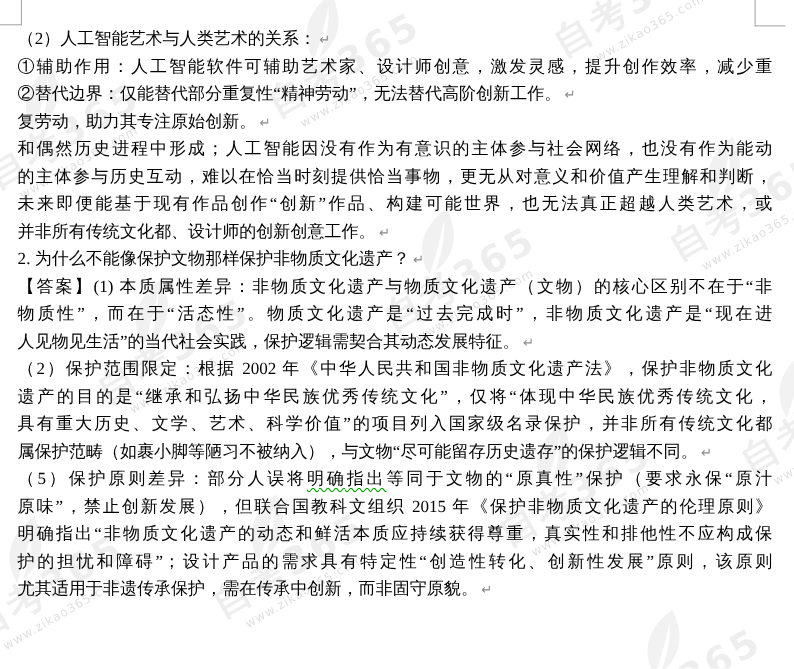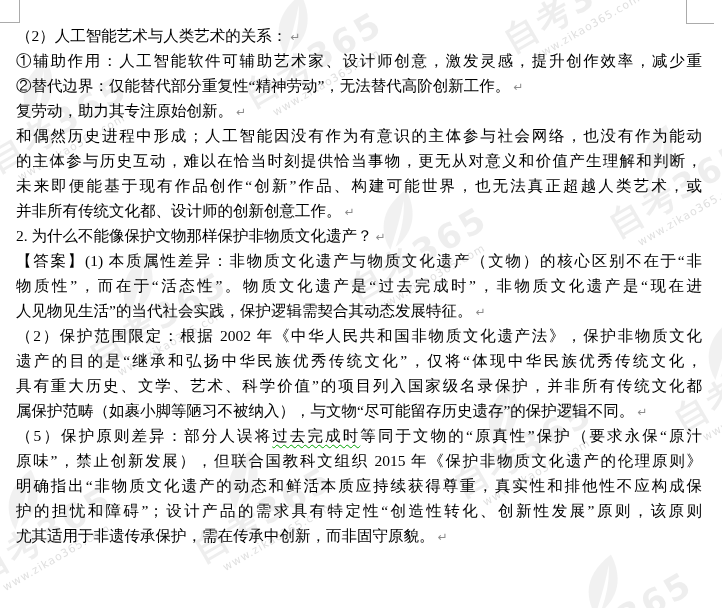--- a/index.html
+++ b/index.html
@@ -140,19 +140,19 @@
       <div class="line"><span>未来即便能基于现有作品创作“创新”作品、构建可能世界，也无法真正超越人类艺术，或</span></div>
       <div class="line end"><span>并非所有传统文化都、设计师的创新创意工作。</span><span class="pm">↵</span></div>
       <div class="line end"><span>2. 为什么不能像保护文物那样保护非物质文化遗产？</span><span class="pm">↵</span></div>
       <div class="line"><span>【答案】(1) 本质属性差异：非物质文化遗产与物质文化遗产（文物）的核心区别不在于“非</span></div>
       <div class="line"><span>物质性”，而在于“活态性”。物质文化遗产是“过去完成时”，非物质文化遗产是“现在进</span></div>
       <div class="line end"><span>人见物见生活”的当代社会实践，保护逻辑需契合其动态发展特征。</span><span class="pm">↵</span></div>
       <div class="line"><span>（2）保护范围限定：根据 2002 年《中华人民共和国非物质文化遗产法》，保护非物质文化</span></div>
       <div class="line"><span>遗产的目的是“继承和弘扬中华民族优秀传统文化”，仅将“体现中华民族优秀传统文化，</span></div>
       <div class="line"><span>具有重大历史、文学、艺术、科学价值”的项目列入国家级名录保护，并非所有传统文化都</span></div>
       <div class="line end"><span>属保护范畴（如裹小脚等陋习不被纳入），与文物“尽可能留存历史遗存”的保护逻辑不同。</span><span class="pm">↵</span></div>
-      <div class="line"><span>（5）保护原则差异：部分人误将</span><span class="spell">过去完成时</span><span>等同于文物的“原真性”保护（要求永保“原汁</span></div>
+      <div class="line"><span>（5）保护原则差异：部分人误将</span><span class="spell">明确指出</span><span>等同于文物的“原真性”保护（要求永保“原汁</span></div>
       <div class="line"><span>原味”，禁止创新发展），但联合国教科文组织 2015 年《保护非物质文化遗产的伦理原则》</span></div>
       <div class="line"><span>明确指出“非物质文化遗产的动态和鲜活本质应持续获得尊重，真实性和排他性不应构成保</span></div>
       <div class="line"><span>护的担忧和障碍”；设计产品的需求具有特定性“创造性转化、创新性发展”原则，该原则</span></div>
       <div class="line end"><span>尤其适用于非遗传承保护，需在传承中创新，而非固守原貌。</span><span class="pm">↵</span></div>
     </div>
 </div>
 
 </body></html>

